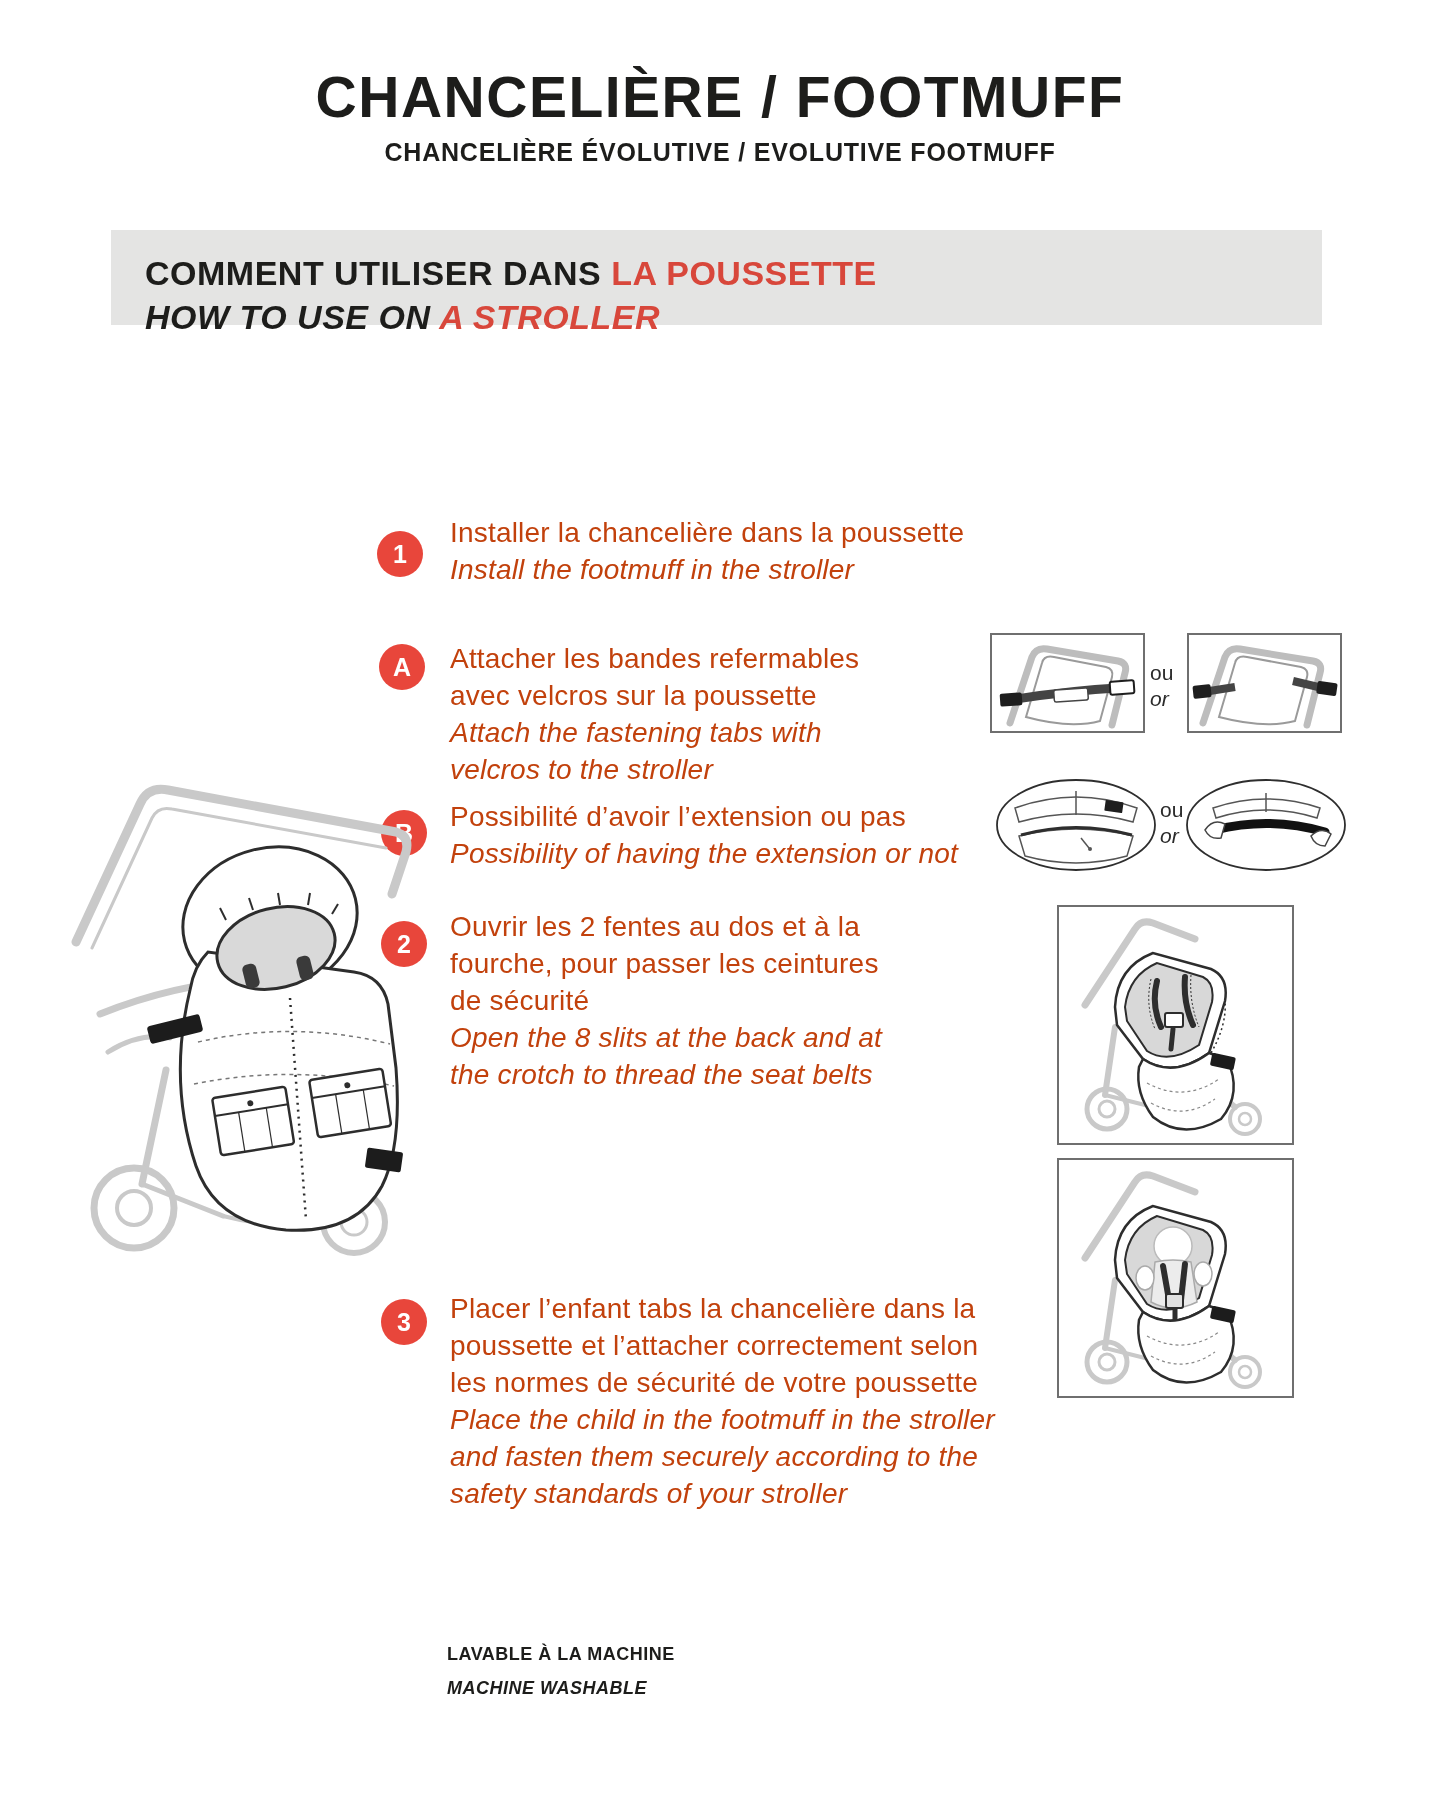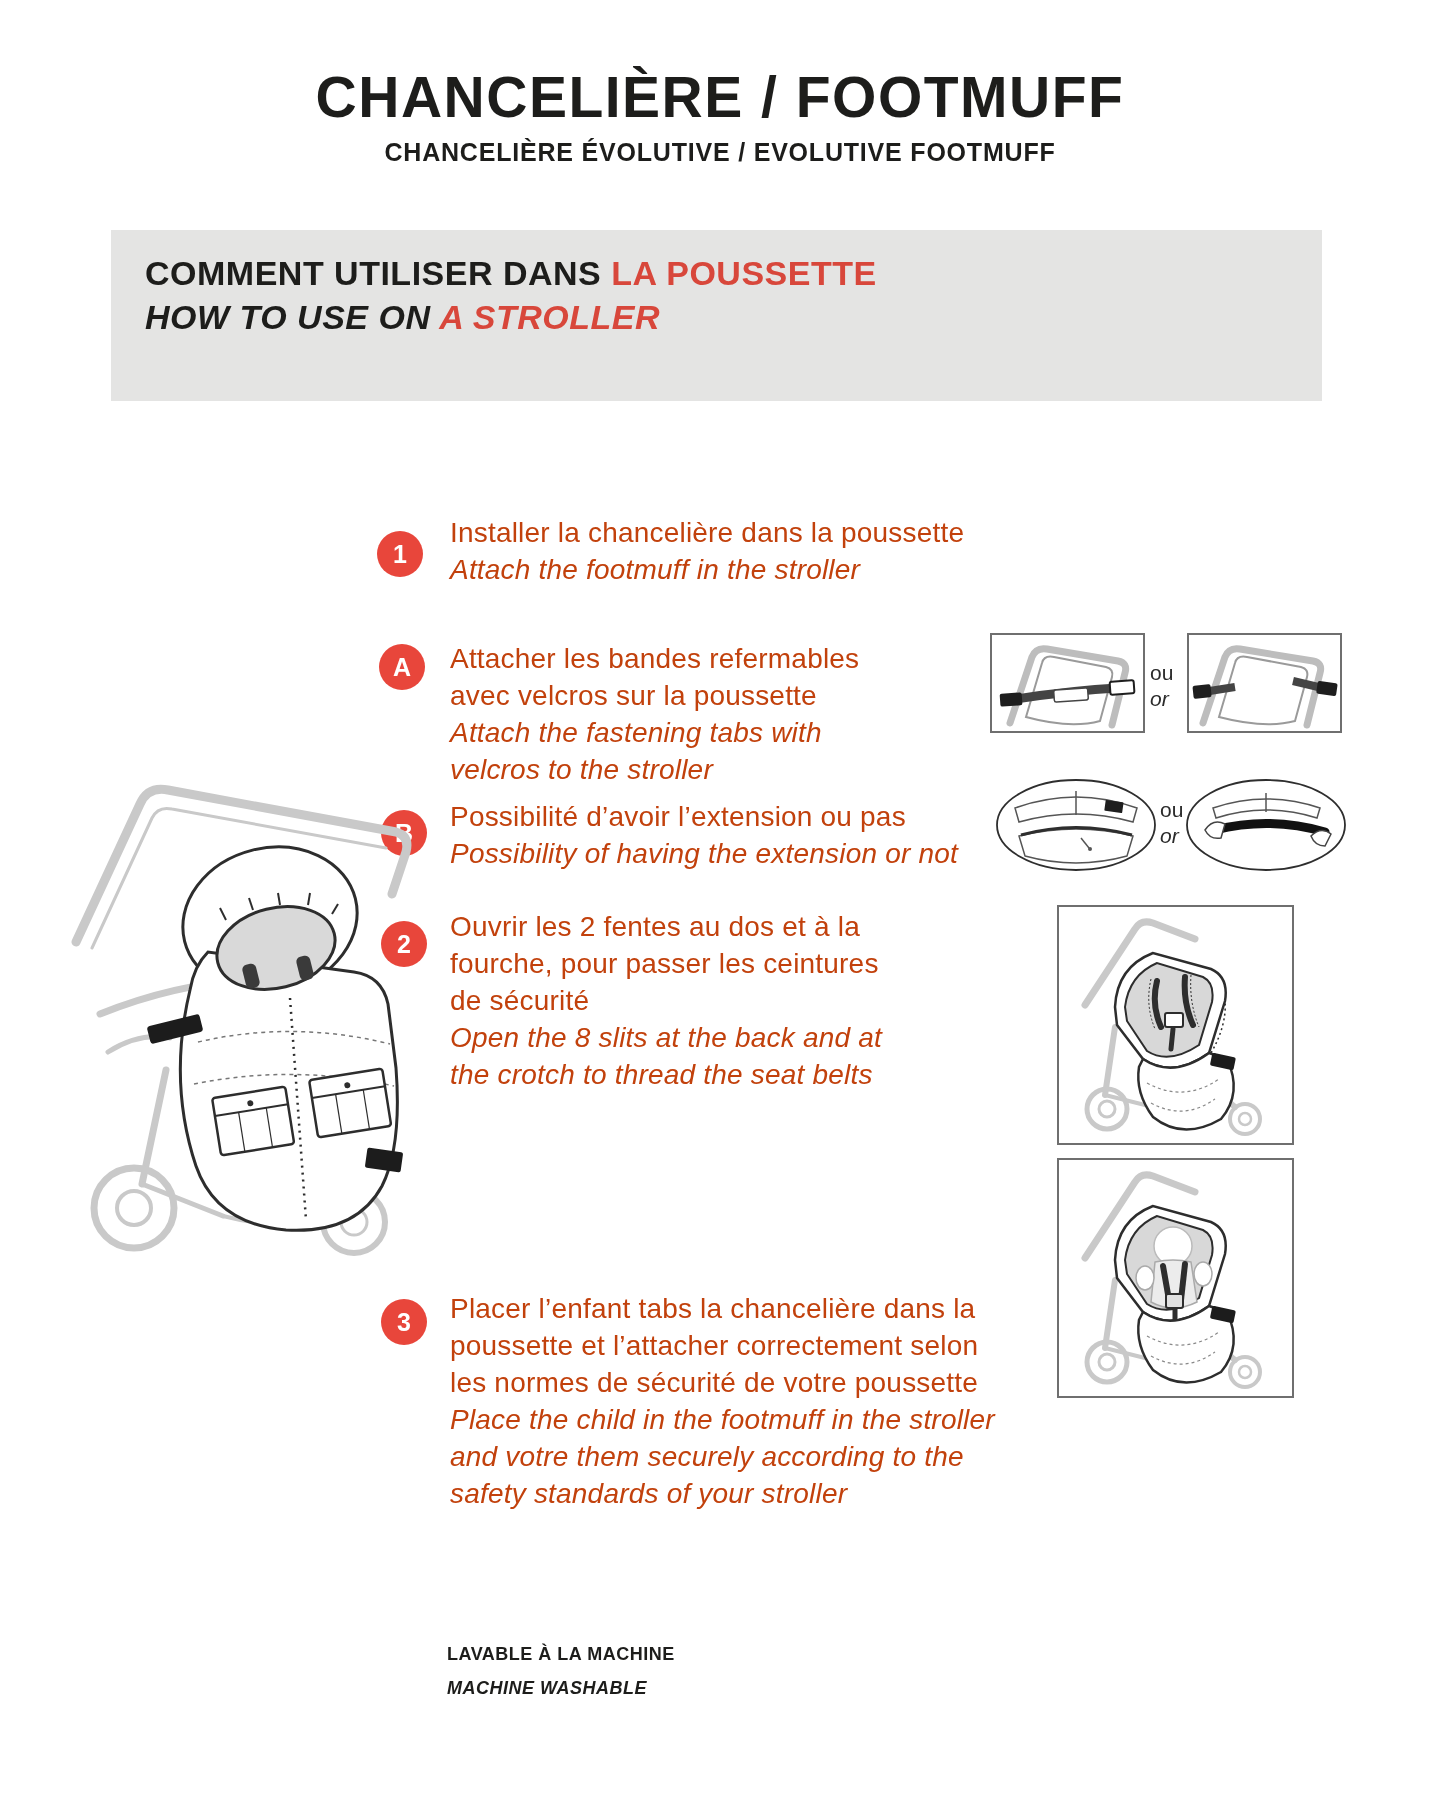--- a/index.html
+++ b/index.html
@@ -9,21 +9,21 @@
   }
   .title{
     position:absolute;top:64px;left:0;width:1440px;margin:0;text-align:center;
     font-size:57px;font-weight:700;letter-spacing:1.5px;color:#1d1d1b;
   }
   .subtitle{
     position:absolute;top:138px;left:0;width:1440px;margin:0;text-align:center;
     font-size:25px;font-weight:700;letter-spacing:0.8px;color:#1d1d1b;
   }
   .banner{
-    position:absolute;left:111px;top:230px;width:1211px;height:171px;
+    position:absolute;left:111px;top:230px;width:1211px;height:95px;
     background:#E4E4E3;box-sizing:border-box;padding:21px 0 0 34px;
   }
   .banner-line{font-size:34px;font-weight:700;line-height:44px;letter-spacing:0.5px;color:#1d1d1b;white-space:pre;}
   .banner-line.en{font-style:italic;}
   .red{color:#D8473B;}
   .badge{
     position:absolute;width:46px;height:46px;border-radius:50%;background:#E8463B;
     color:#ffffff;font-weight:700;font-size:25px;display:flex;align-items:center;justify-content:center;
   }
   .step-text{position:absolute;font-size:28px;line-height:37px;color:#c2410c;letter-spacing:0.2px;}
@@ -47,21 +47,21 @@
   <h2 class="subtitle">CHANCELIÈRE ÉVOLUTIVE / EVOLUTIVE FOOTMUFF</h2>
 
   <div class="banner">
     <div class="banner-line fr"><span>COMMENT UTILISER DANS </span><span class="red">LA POUSSETTE</span></div>
     <div class="banner-line en"><span>HOW TO USE ON </span><span class="red">A STROLLER</span></div>
   </div>
 
   <div class="badge" style="left:377px;top:531px;">1</div>
   <div class="step-text" style="left:450px;top:514px;">
     <span class="fr">Installer la chancelière dans la poussette</span>
-    <span class="en">Attach the footmuff in the stroller</span>
+    <span class="en">Install the footmuff in the stroller</span>
   </div>
 
   <div class="badge" style="left:379px;top:644px;">A</div>
   <div class="step-text" style="left:450px;top:640px;">
     <span class="fr">Attacher les bandes refermables</span>
     <span class="fr">avec velcros sur la poussette</span>
     <span class="en">Attach the fastening tabs with</span>
     <span class="en">velcros to the stroller</span>
   </div>
 
@@ -79,21 +79,21 @@
     <span class="en">Open the 8 slits at the back and at</span>
     <span class="en">the crotch to thread the seat belts</span>
   </div>
 
   <div class="badge" style="left:381px;top:1299px;">3</div>
   <div class="step-text" style="left:450px;top:1290px;">
     <span class="fr">Placer l’enfant tabs la chancelière dans la</span>
     <span class="fr">poussette et l’attacher correctement selon</span>
     <span class="fr">les normes de sécurité de votre poussette</span>
     <span class="en">Place the child in the footmuff in the stroller</span>
-    <span class="en">and votre them securely according to the</span>
+    <span class="en">and fasten them securely according to the</span>
     <span class="en">safety standards of your stroller</span>
   </div>
 
   <svg class="illus" style="left:48px;top:752px;" width="415" height="505" viewBox="0 0 415 505">
 
     <g fill="none" stroke="#c9c9c9" stroke-linecap="round">
       <path d="M 28 190 L 92 52 Q 100 34 120 38 L 348 80 Q 362 84 358 100 L 344 142" stroke-width="9"></path>
       <path d="M 44 196 L 104 66 Q 110 54 124 57 L 338 96" stroke-width="3"></path>
       <path d="M 52 262 Q 150 222 262 226" stroke-width="7"></path>
       <path d="M 60 300 Q 92 280 122 286" stroke-width="5"></path>

